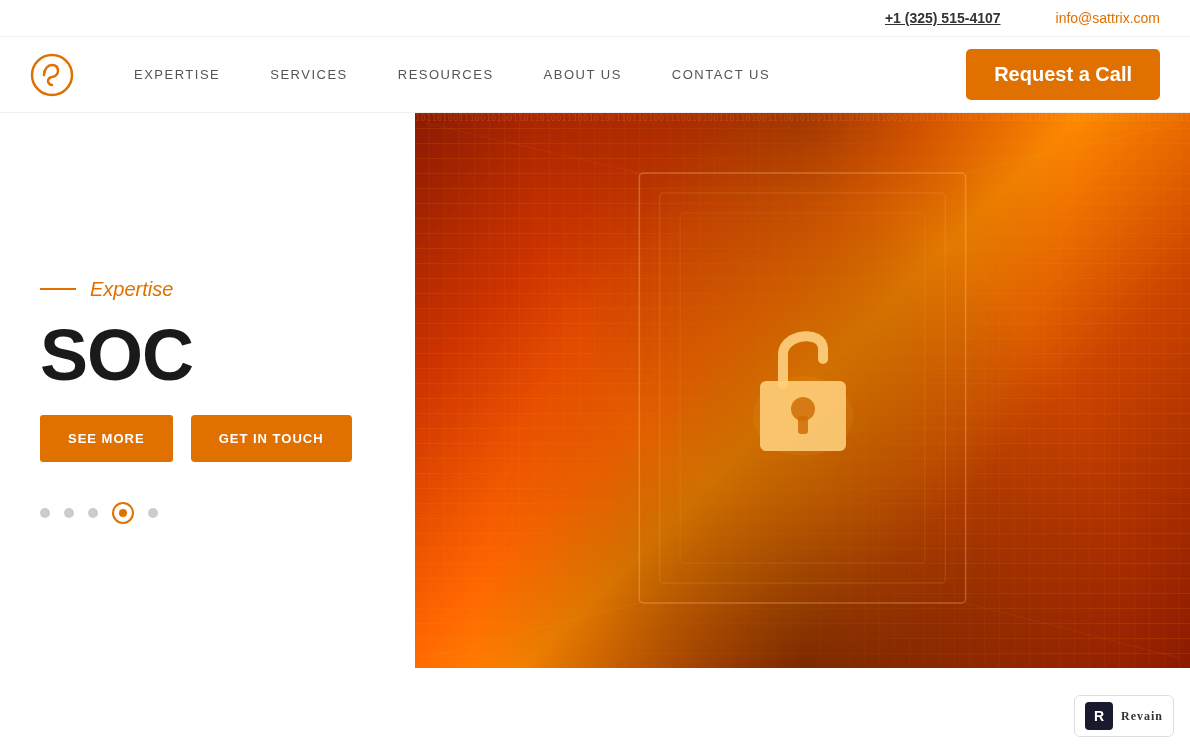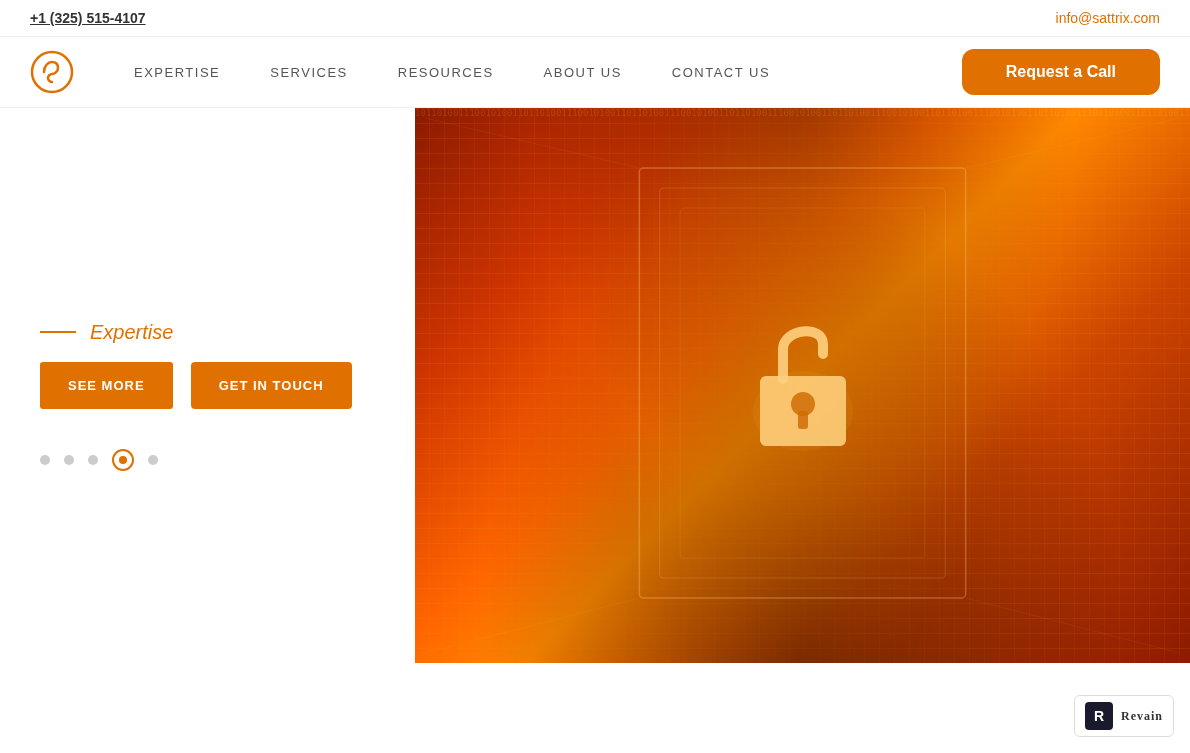--- a/index.html
+++ b/index.html
@@ -1,21 +1,21 @@
 <!DOCTYPE html>
 <html><head>
   <meta charset="utf-8">
   <style>
     * { margin: 0; padding: 0; box-sizing: border-box; }
     body { font-family: 'Arial', sans-serif; background: #fff; width: 1190px; height: 753px; overflow: hidden; }
 
     
     .top-bar {
       display: flex;
-      justify-content: space-between;
+      justify-content: flex-end;
       align-items: center;
       padding: 10px 30px;
       gap: 20px;
       background: #fff;
       border-bottom: 1px solid #f0f0f0;
     }
     .top-bar a {
       text-decoration: none;
       color: #333;
       font-size: 14px;
@@ -60,24 +60,24 @@
       color: #555;
       font-size: 13px;
       letter-spacing: 1.5px;
       font-weight: 500;
       text-transform: uppercase;
     }
     .request-btn {
       background: #e07000;
       color: #fff;
       border: none;
-      padding: 14px 44px;
-      font-size: 16px;
+      padding: 14px 28px;
+      font-size: 20px;
       font-weight: 600;
-      border-radius: 12px;
+      border-radius: 5px;
       cursor: pointer;
       white-space: nowrap;
     }
 
     
     .hero {
       display: flex;
       width: 1190px;
       height: 555px;
       position: relative;
@@ -317,20 +317,21 @@
   <button class="request-btn">Request a Call</button>
 </nav>
 
 <div class="hero">
 
   <div class="hero-left">
     <div class="expertise-label">
       <div class="expertise-line"></div>
       <span class="expertise-text">Expertise</span>
     </div>
+    <h1 class="hero-title">SOC</h1>
     <div class="hero-buttons">
       <button class="btn-see-more">SEE MORE</button>
       <button class="btn-get-touch">GET IN TOUCH</button>
     </div>
     <div class="carousel-dots">
       <div class="dot"></div>
       <div class="dot"></div>
       <div class="dot"></div>
       <div class="dot active"></div>
       <div class="dot"></div>

